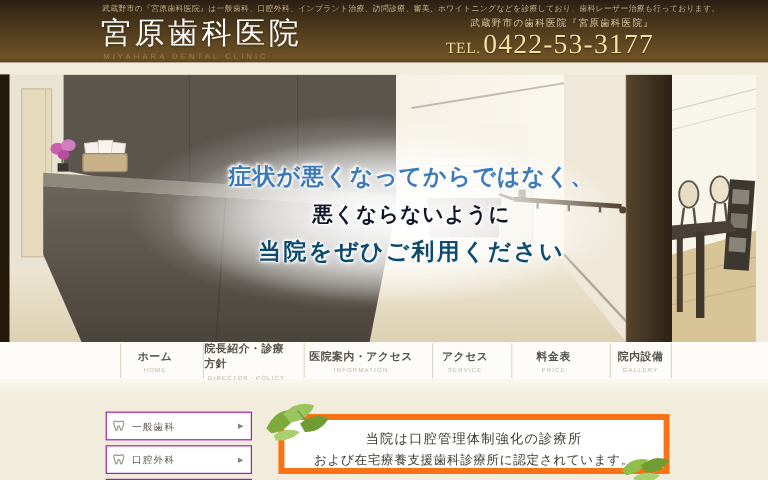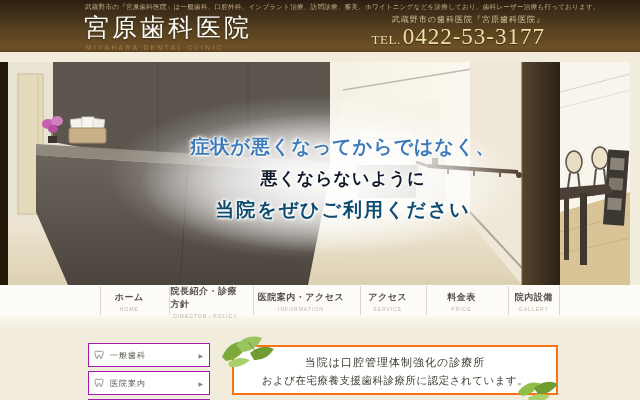--- a/index.html
+++ b/index.html
@@ -48,21 +48,21 @@
   .side-btn{position:absolute;left:88px;width:122px;height:24px;background:#fff;
     border:1px solid #a21caf;box-sizing:border-box;display:flex;align-items:center;cursor:pointer;}
   .side-btn-1{top:343px;}
   .side-btn-2{top:371px;}
   .side-btn-3{top:399px;}
   .side-btn .glyph{margin:0 6px 0 5px;display:flex;}
   .side-btn-label{font-size:8px;color:#5a564c;letter-spacing:1px;flex:1;}
   .side-btn-arrow{font-size:6px;color:#8a857a;margin-right:6px;}
 
   .notice{position:absolute;left:232px;top:345px;width:326px;height:50px;background:#fff;
-    border:2px solid #f97316;box-sizing:border-box;text-align:center;
+    border:5px solid #f97316;box-sizing:border-box;text-align:center;
     font-family:"Liberation Serif",serif;color:#3c392f;padding-top:8px;}
   .notice-line1{font-size:11px;letter-spacing:1px;}
   .notice-line2{font-size:10.5px;letter-spacing:.5px;margin-top:4px;}
   .leaves{position:absolute;pointer-events:none;}
   .leaves-tl{left:220px;top:333px;}
   .leaves-br{left:514px;top:376px;}
 </style>
 </head>
 <body>
 
@@ -240,21 +240,21 @@
     </span>
     <span class="side-btn-label">一般歯科</span>
     <span class="side-btn-arrow">▶</span>
   </div>
   <div class="side-btn side-btn-2">
     <span class="glyph">
       <svg width="10" height="10" viewBox="0 0 10 10">
           <path d="M2.2 1C1 1 .5 2.4 1 3.8L2.4 8c.3.9 1 .9 1.2 0l.6-2.4c.2-.7 1.4-.7 1.6 0L6.4 8c.2.9.9.9 1.2 0L9 3.8C9.5 2.4 9 1 7.8 1 6.8 1 6.3 1.6 5 1.6 3.7 1.6 3.2 1 2.2 1Z" fill="none" stroke="#9a958a" stroke-width="1"></path>
         </svg>
     </span>
-    <span class="side-btn-label">医院案内</span>
+    <span class="side-btn-label">口腔外科</span>
     <span class="side-btn-arrow">▶</span>
   </div>
   <div class="side-btn side-btn-3"></div>
 
   <div class="notice">
     <div class="notice-line1">当院は口腔管理体制強化の診療所</div>
     <div class="notice-line2">および在宅療養支援歯科診療所に認定されています。</div>
   </div>
 
   <div class="leaves leaves-tl">

